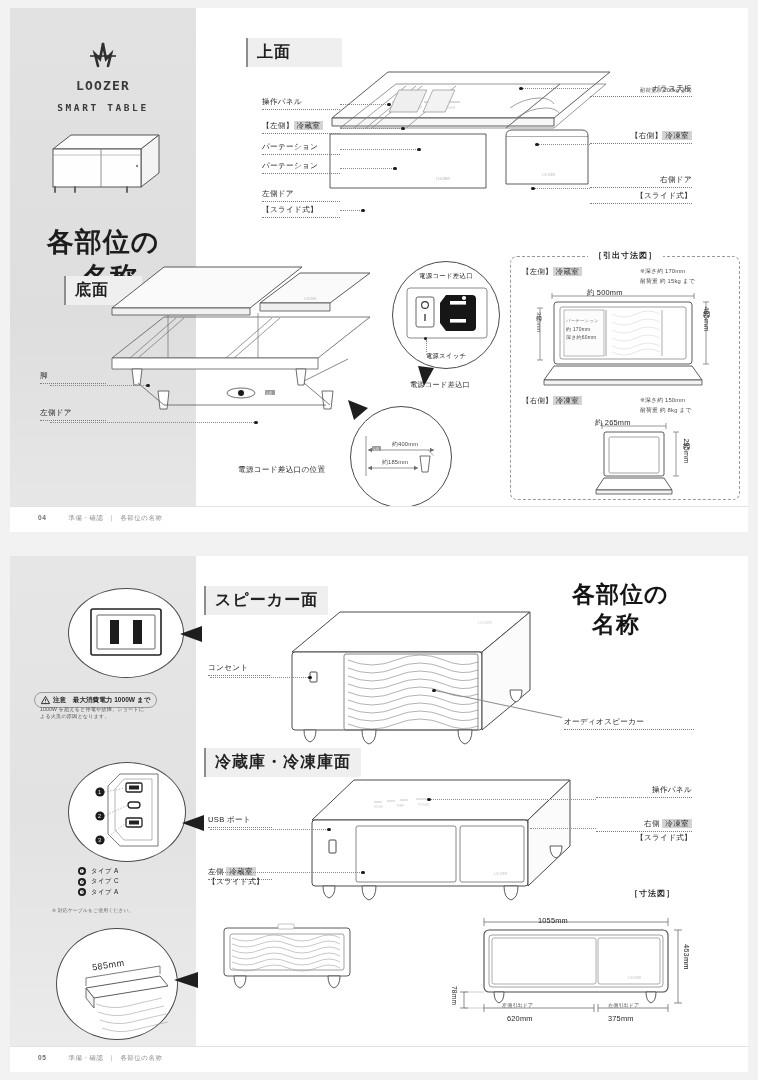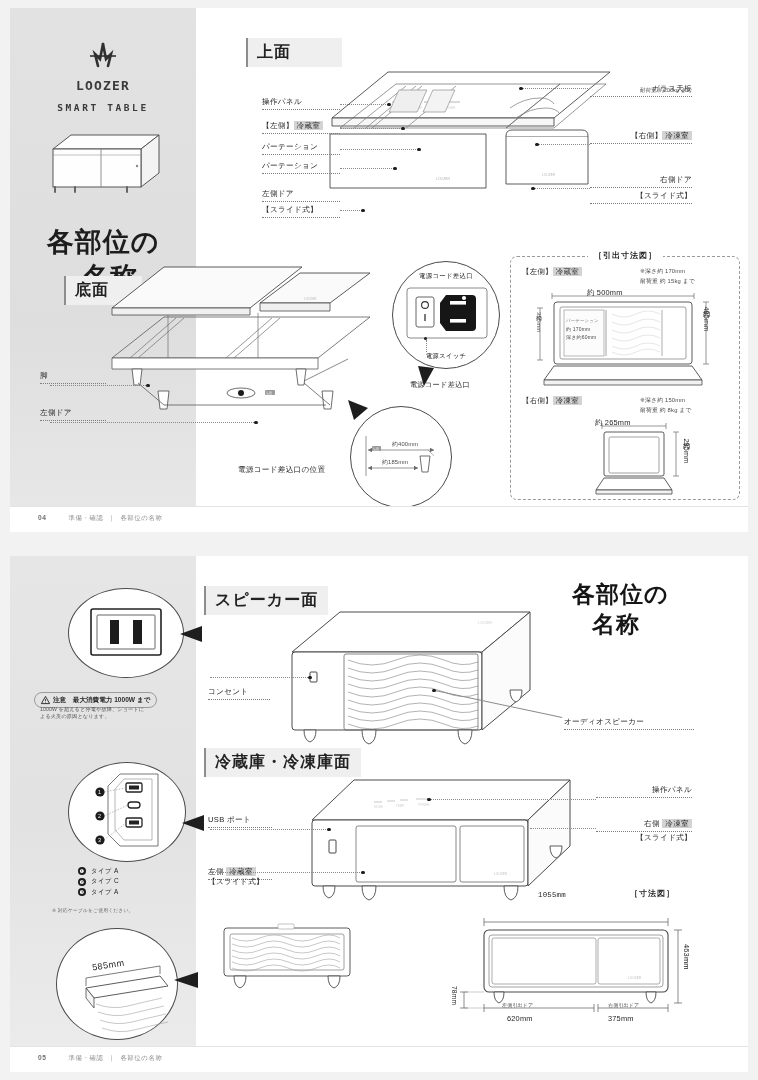--- a/index.html
+++ b/index.html
@@ -463,21 +463,21 @@
 
       <g fill="#fff" stroke="#4a4a4a" stroke-width=".9">
         <path d="M22 126 q0 10 6 12 q6 -2 6 -12 z"></path>
         <path d="M80 126 q0 12 7 14 q7 -2 7 -14 z"></path>
         <path d="M176 126 q0 12 7 14 q7 -2 7 -14 z"></path>
         <path d="M228 86 q0 10 6 12 q6 -2 6 -12 z"></path>
       </g>
     </svg>
   </div>
 
-  <div class="lbl u" style="left:198px; top:106px; width:62px;margin-top:24px;">
+  <div class="lbl u" style="left:198px; top:106px; width:62px;">
     <span>コンセント</span>
   </div>
   <div class="ldr" style="left:200px; top:121px; width:100px;"></div>
   <div class="dot" style="left:298px; top:119.5px;"></div>
 
   <div class="lbl u" style="left:554px; top:160px; width:130px;">
     <span>オーディオスピーカー</span>
   </div>
   <div class="ldr solid" style="left:425px; top:134px; width:130px; transform:rotate(12deg); transform-origin:left center;"></div>
   <div class="dot" style="left:422px; top:132.5px;"></div>
@@ -690,21 +690,21 @@
       <line x1="14" y1="104" x2="34" y2="104" stroke="#9a9a9a" stroke-width=".5"></line>
 
       <line x1="34" y1="104" x2="144" y2="104" stroke="#5a5a5a" stroke-width=".7"></line>
       <line x1="34" y1="100" x2="34" y2="108" stroke="#5a5a5a" stroke-width=".7"></line>
       <line x1="144" y1="100" x2="144" y2="108" stroke="#5a5a5a" stroke-width=".7"></line>
       <line x1="148" y1="104" x2="218" y2="104" stroke="#5a5a5a" stroke-width=".7"></line>
       <line x1="148" y1="100" x2="148" y2="108" stroke="#5a5a5a" stroke-width=".7"></line>
       <line x1="218" y1="100" x2="218" y2="108" stroke="#5a5a5a" stroke-width=".7"></line>
     </svg>
   </div>
-  <div class="dim" style="left:528px; top:335px;font-family:Liberation Mono, monospace;">1055mm</div>
+  <div class="dim" style="left:528px; top:360px;">1055mm</div>
   <div class="dim v" style="left:672px; top:388px; font-size:7.4px;">463mm</div>
   <div class="dim v" style="left:441px; top:430px; font-size:6.6px;">78mm</div>
   <div class="dim sm" style="left:492px; top:446px; font-size:5px;">左側引出ドア</div>
   <div class="dim sm" style="left:598px; top:446px; font-size:5px;">右側引出ドア</div>
   <div class="dim" style="left:497px; top:458px;">620mm</div>
   <div class="dim" style="left:598px; top:458px;">375mm</div>
 
   <div class="foot">
     <div class="foot-in">
       <b>05</b><span>準備・確認</span><span class="foot-sep">｜</span><span>各部位の名称</span>

